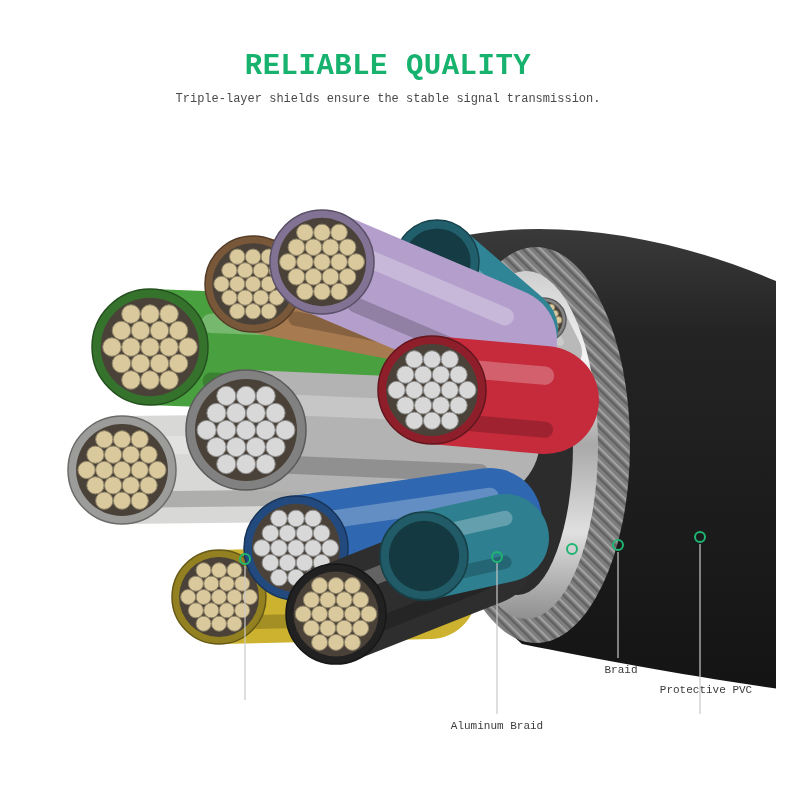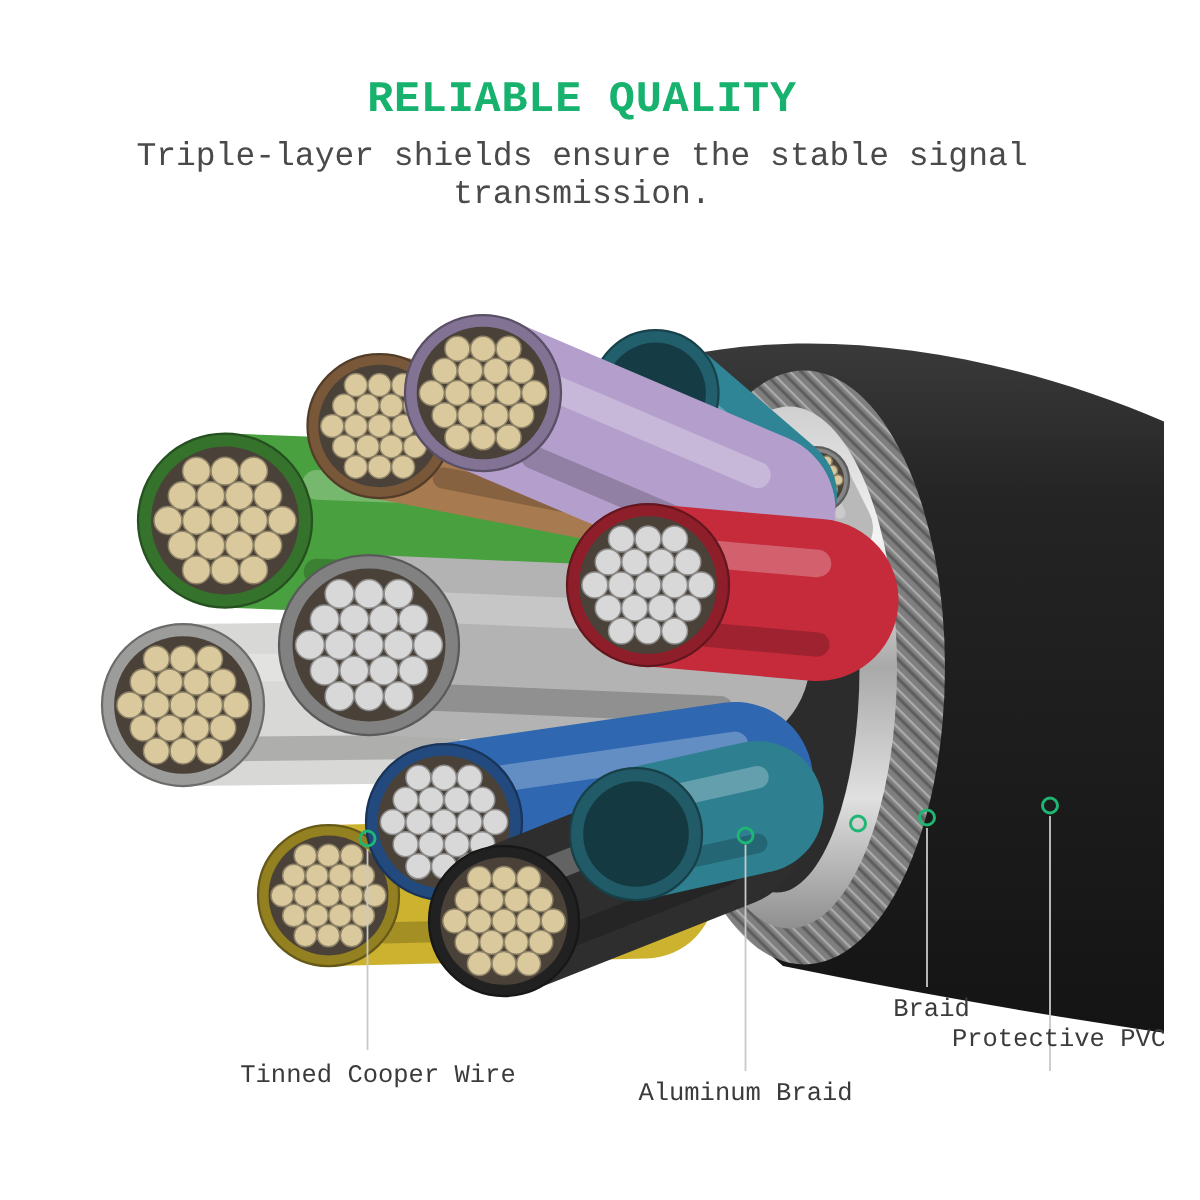--- a/index.html
+++ b/index.html
@@ -14,27 +14,27 @@
   header{position:absolute;top:0;left:0;width:100%;text-align:center;z-index:2;}
   .title{
     margin:50px 0 0 0;
     font-size:29px;
     font-weight:bold;
     letter-spacing:0.5px;
     color:var(--title-green,#17b26e);
   }
   .subtitle{
     margin:9px 0 0 0;
-    font-size:22px;
+    font-size:12px;
     color:var(--subtitle-text,#4a4a4a);
   }
   .callout-label{
     position:absolute;
     transform:translateX(-50%);
-    font-size:17px;
+    font-size:11px;
     color:var(--label-text,#3b3b3b);
     white-space:nowrap;
     z-index:3;
   }
   .callout-line{stroke:#c9c9c9;stroke-width:1.2;}
   .marker{fill:none;stroke:var(--accent-green,#1fb573);stroke-width:2;}
 </style>
 </head>
 <body>
 
@@ -356,18 +356,17 @@
       <line class="callout-line" x1="618" y1="552" x2="618" y2="658"></line>
       <line class="callout-line" x1="700" y1="544" x2="700" y2="714"></line>
       <circle class="marker" cx="245" cy="559" r="5"></circle>
       <circle class="marker" cx="497" cy="557" r="5"></circle>
       <circle class="marker" cx="572" cy="549" r="5"></circle>
       <circle class="marker" cx="618" cy="545" r="5"></circle>
       <circle class="marker" cx="700" cy="537" r="5"></circle>
     </g>
   </svg>
 
-  <div class="callout-label" style="left:252px;top:708px">Tinned Cooper Wire</div>
   <div class="callout-label" style="left:497px;top:720px">Aluminum Braid</div>
   <div class="callout-label" style="left:621px;top:664px">Braid</div>
   <div class="callout-label" style="left:706px;top:684px">Protective PVC</div>
 
 </div>
 
 </body></html>

